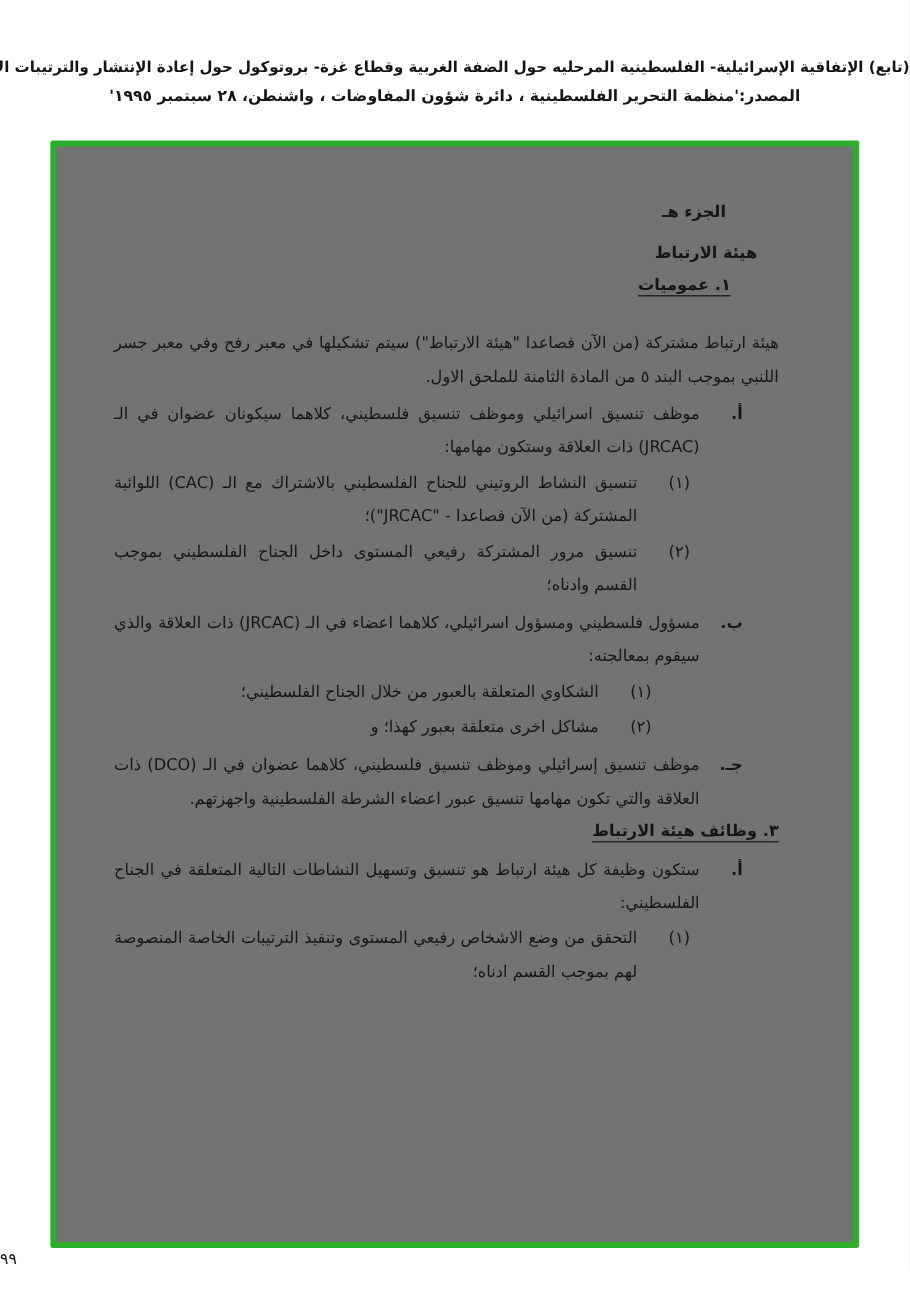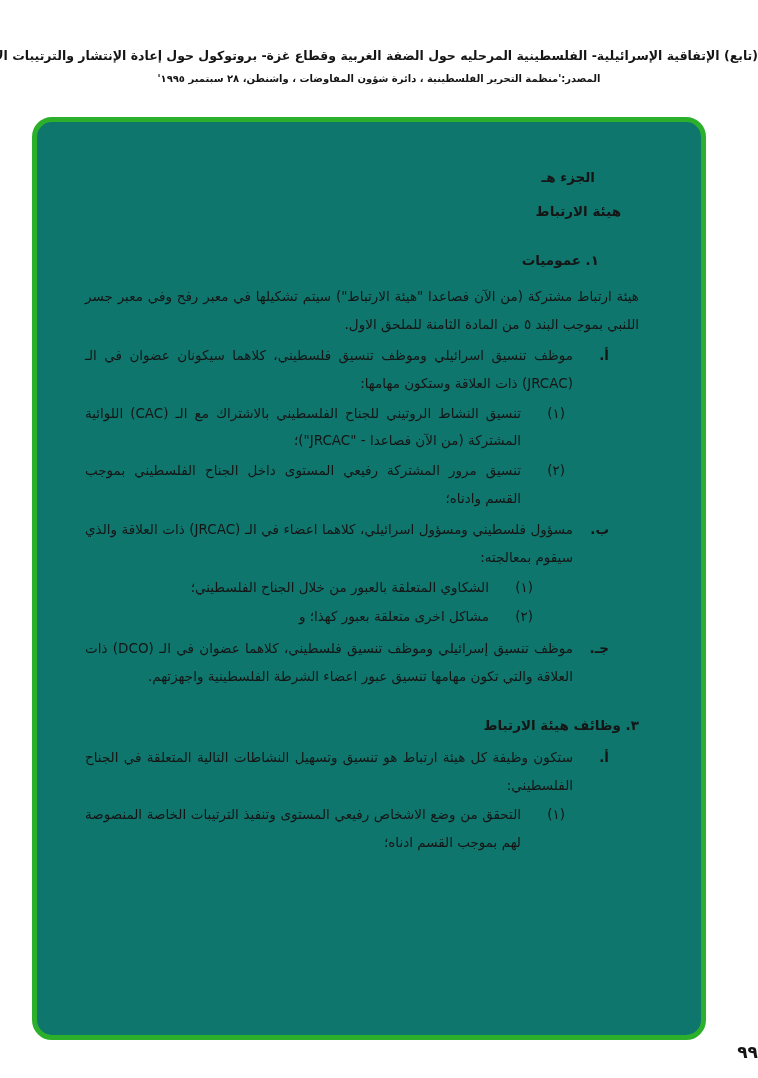--- a/index.html
+++ b/index.html
@@ -12,66 +12,66 @@
     width: 758px; height: 1078px;
     position: relative;
     font-family: "DejaVu Sans", sans-serif;
     color: var(--ink);
   }
   .page { position: relative; width: 758px; height: 1078px; background: #ffffff; overflow: hidden; }
 
   
   .doc-header { position: absolute; top: 48px; left: 0; right: 0; text-align: center; direction: rtl; }
   .doc-title { font-size: 12.5px; font-weight: 700; white-space: nowrap; }
-  .doc-source { font-size: 10px; font-weight: 700; margin-top: 10px; white-space: nowrap; }
+  .doc-source { font-size: 13px; font-weight: 700; margin-top: 10px; white-space: nowrap; }
 
   
   .frame {
     position: absolute;
-    left: 32px; top: 117px;
+    left: 42px; top: 117px;
     width: 674px; height: 923px;
     border: 5px solid var(--frame-green);
-    border-radius: 20px;
-    background: #0f766e;
+    border-radius: 2px;
+    background: #737373;
   }
   .content {
     position: absolute;
     top: 42px; right: 62px; left: 48px;
     direction: rtl;
     font-size: 13.5px;
     line-height: 2.05;
     color: var(--ink);
   }
 
   .part-title { font-weight: 700; margin-right: 44px; }
   .part-subtitle { font-weight: 700; margin-right: 18px; margin-top: 6px; }
 
   .heading {
     font-weight: 700;
+    text-decoration: underline;
     text-underline-offset: 4px;
-    margin-top: 22px;
   }
   .heading.indent1 { margin-right: 40px; }
 
-  .para { text-align: justify; margin-top: 8px; }
+  .para { text-align: justify; margin-top: 20px; }
 
   .item { display: flex; gap: 16px; margin-top: 4px; margin-right: 30px; }
   .item-label { flex: 0 0 auto; min-width: 20px; font-weight: 700; }
   .item-text { flex: 1 1 auto; text-align: justify; }
 
   .subitem { display: flex; gap: 16px; margin-top: 2px; margin-right: 74px; }
   .subitem.deep { margin-right: 106px; }
   .subitem .item-label { min-width: 28px; font-weight: 400; }
 
   .page-footer {
     position: absolute;
     left: 0; right: 0; top: 1042px;
-    text-align: right;
-    font-weight: 700;
-    font-size: 17px;
+    text-align: left;
+    font-weight: 400;
+    font-size: 13px;
   }
 </style>
 </head>
 <body>
 
 <div class="page">
 
   <div class="doc-header">
     <div class="doc-title">(تابع) الإتفاقية الإسرائيلية- الفلسطينية المرحليه حول الضفة الغربية وقطاع غزة- بروتوكول حول إعادة الإنتشار والترتيبات الامنية</div>
     <div class="doc-source">المصدر:'منظمة التحرير الفلسطينية ، دائرة شؤون المفاوضات ، واشنطن، ٢٨ سبتمبر ١٩٩٥'</div>

